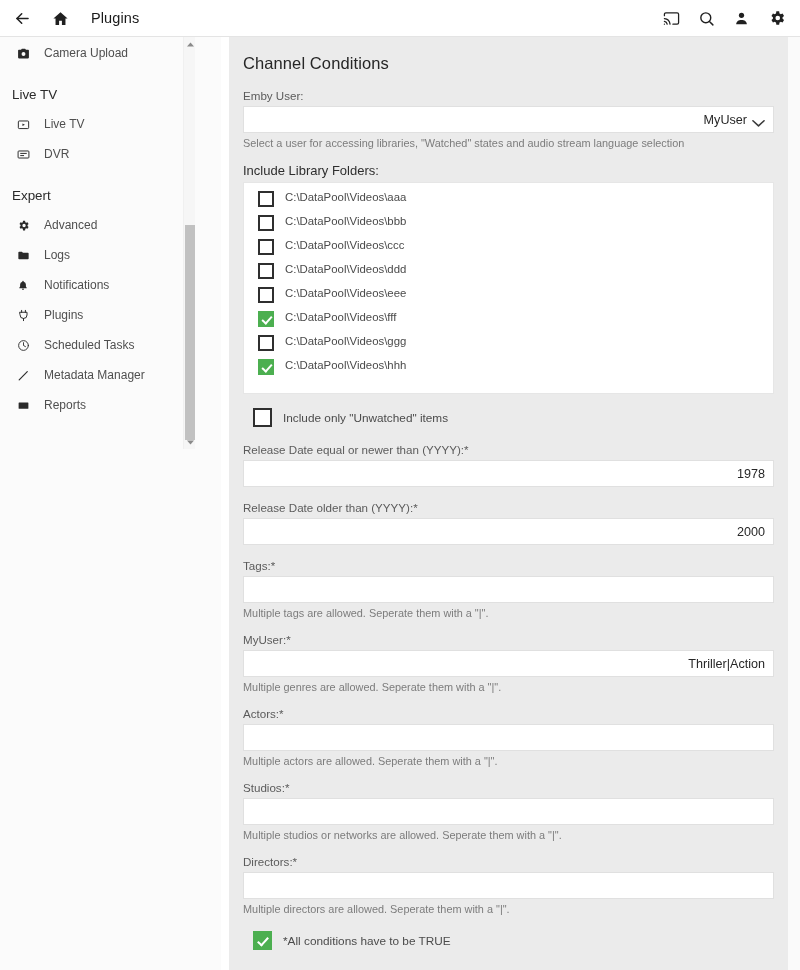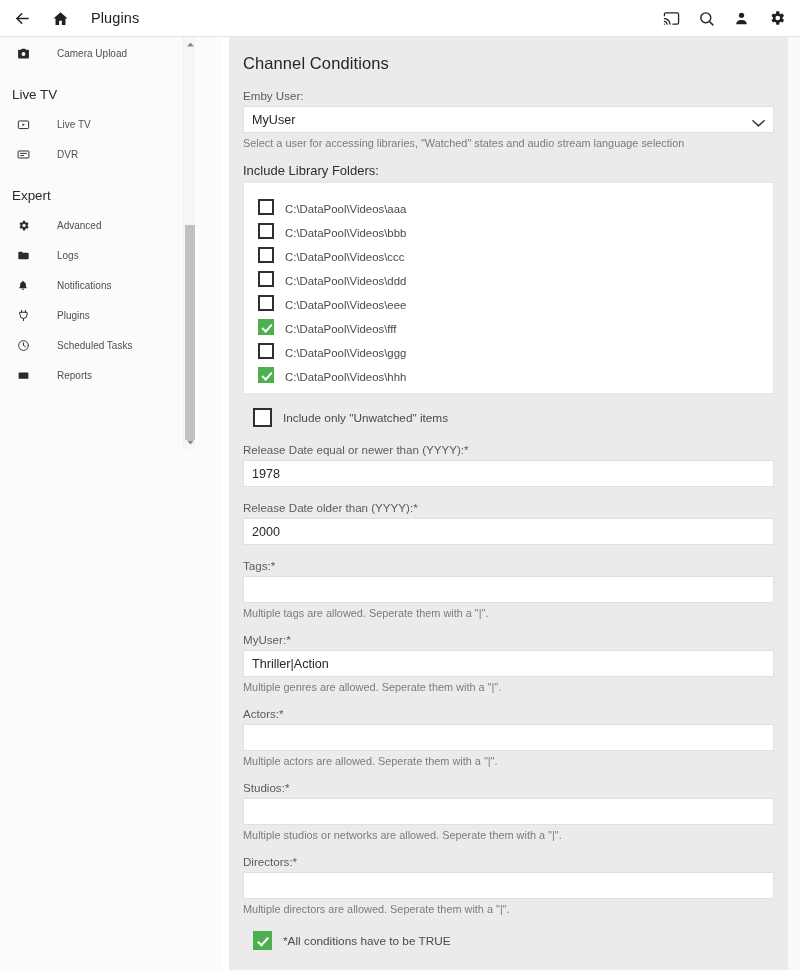--- a/index.html
+++ b/index.html
@@ -57,23 +57,23 @@
     cursor: pointer;
     color: #4b4b4b;
   }
   .sb-ico {
     width: 20px; height: 16px;
     display: flex; align-items: center; justify-content: flex-start;
     color: #2a2a2a;
     flex: 0 0 auto;
   }
   .sb-label {
-    font-size: 10px;
+    font-size: 12px;
     color: #4f4f4f;
-    margin-left: 20px;
+    margin-left: 7px;
     white-space: nowrap;
   }
   .sb-header {
     font-size: 13.4px;
     color: #2b2b2b;
     padding-left: 12px;
     margin-top: 19px;
     margin-bottom: 7px;
   }
   .sb-gap { height: 1px; }
@@ -150,39 +150,39 @@
     display: block; width: 100%;
     height: 27px;
     background: #ffffff;
     border: 1px solid #e0e0e0;
     border-radius: 0;
     padding: 0 8px;
     font-family: "Liberation Sans", sans-serif;
     font-size: 12.6px;
     color: #272727;
     outline: none;
-    -webkit-appearance: none; appearance: none;
+    -webkit-appearance: none; appearance: none; text-align: right;
   }
   select.ctl { padding-right: 26px; cursor: pointer; }
   .sel-chevron {
     position: absolute; right: 9px; top: 8px;
     pointer-events: none; color: #3b3b3b;
   }
 
   .block { margin-bottom: 14px; }
 
   
   .folder-box {
     background: #ffffff;
     border: 1px solid #e6e6e6;
     padding: 8px 0 10px 0;
     height: 212px;
   }
   .folder-row {
-    display: flex; align-items: flex-end;
+    display: flex; align-items: flex-start;
     height: 24px;
     padding-left: 14px;
     cursor: pointer;
   }
   .folder-label {
     font-size: 11.4px;
     color: #4a4a4a;
     margin-left: 11px;
     white-space: nowrap;
   }
@@ -350,20 +350,28 @@
     <div class="sb-item">
       <span class="sb-ico">
         <svg width="13" height="13" viewBox="0 0 24 24" fill="none" stroke="currentColor" stroke-width="1.7" stroke-linecap="round">
           <circle cx="12" cy="12" r="9"></circle>
           <polyline points="12 6.8 12 12 15.6 14"></polyline>
         </svg>
       </span>
       <span class="sb-label">Scheduled Tasks</span>
     </div>
 
+    <div class="sb-item">
+      <span class="sb-ico">
+        <svg width="13" height="13" viewBox="0 0 24 24" fill="none" stroke="currentColor" stroke-width="2.1" stroke-linecap="round">
+          <line x1="4" y1="20" x2="19" y2="5"></line>
+        </svg>
+      </span>
+      <span class="sb-label">Metadata Manager</span>
+    </div>
 
     <div class="sb-item">
       <span class="sb-ico">
         <svg width="13" height="13" viewBox="0 0 24 24" fill="currentColor">
           <rect x="3" y="6.5" width="18" height="11.5" rx="1"></rect>
         </svg>
       </span>
       <span class="sb-label">Reports</span>
     </div>
 

